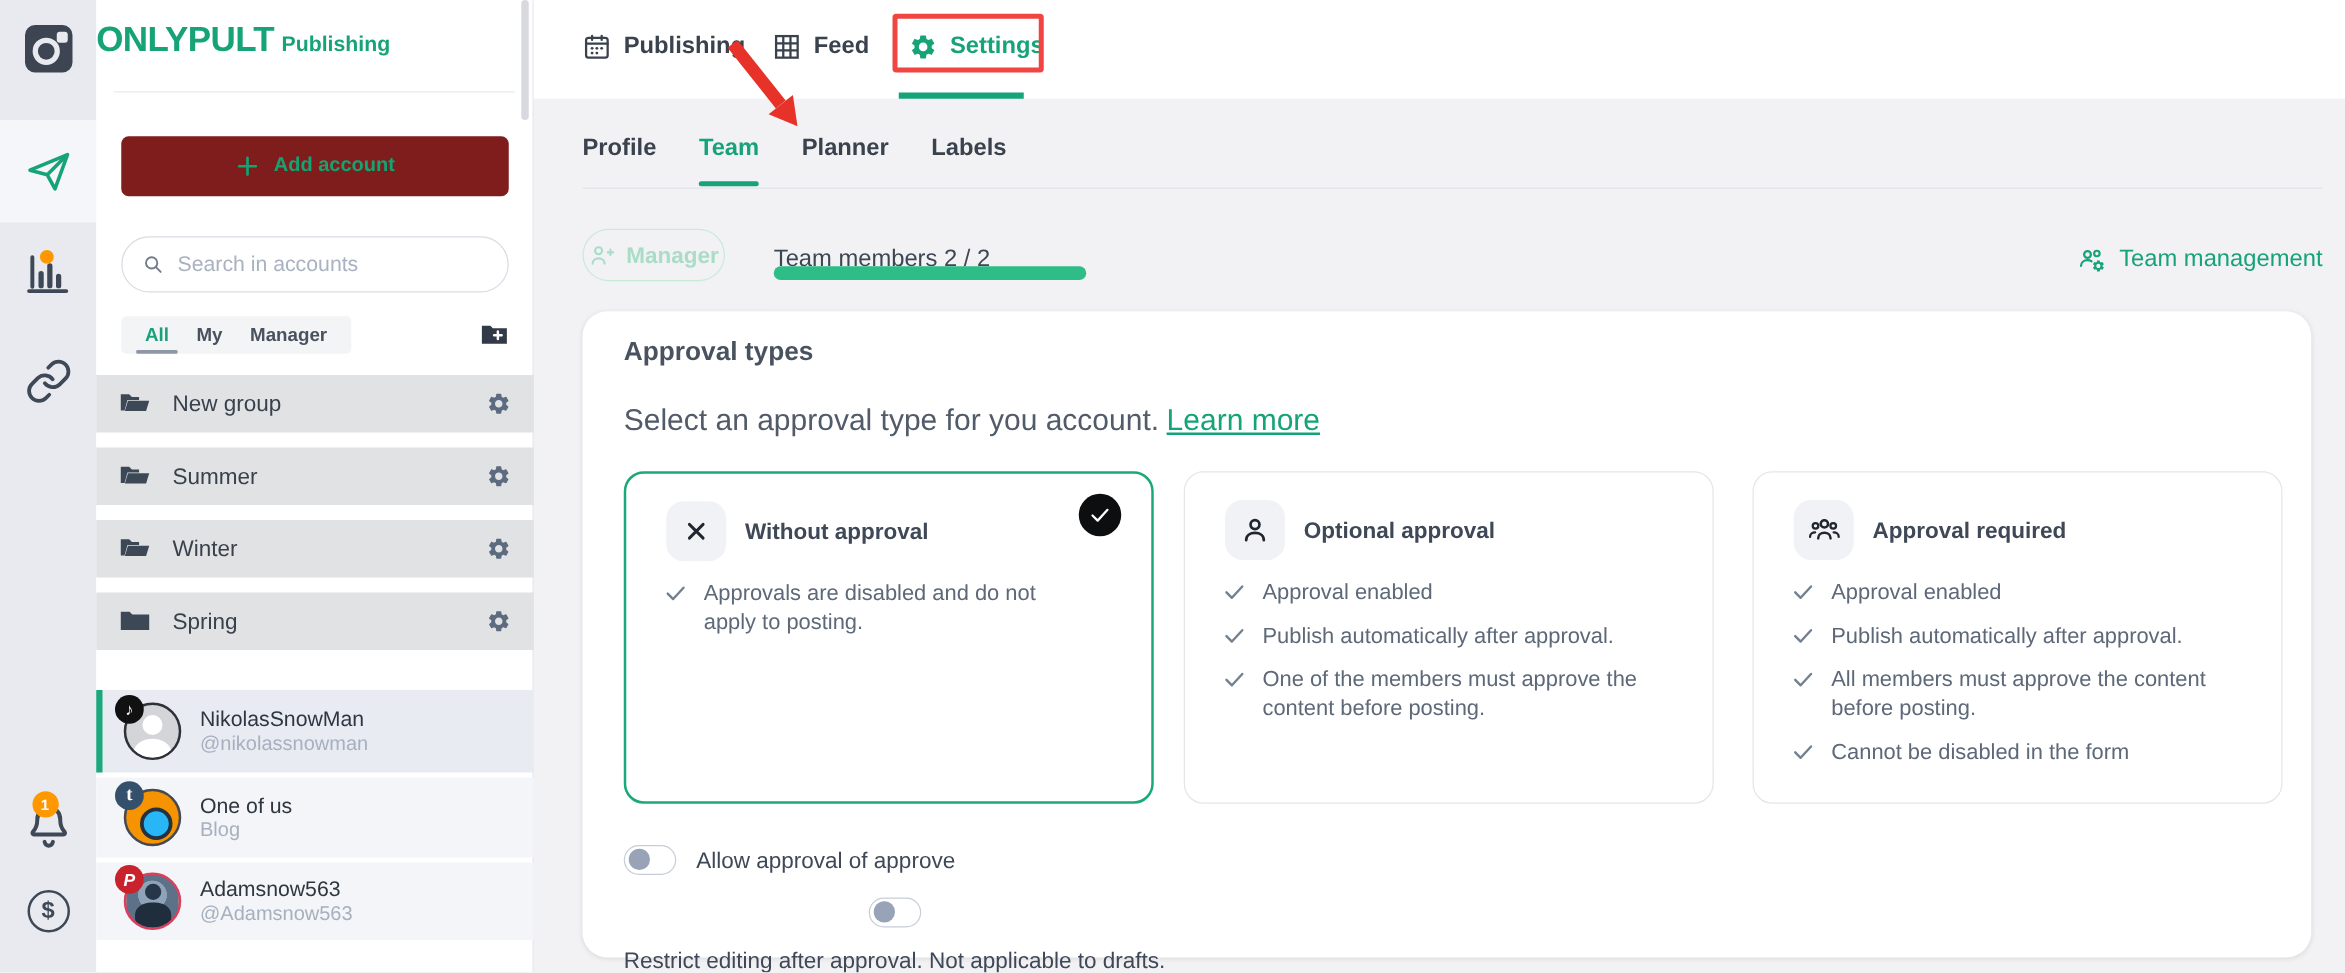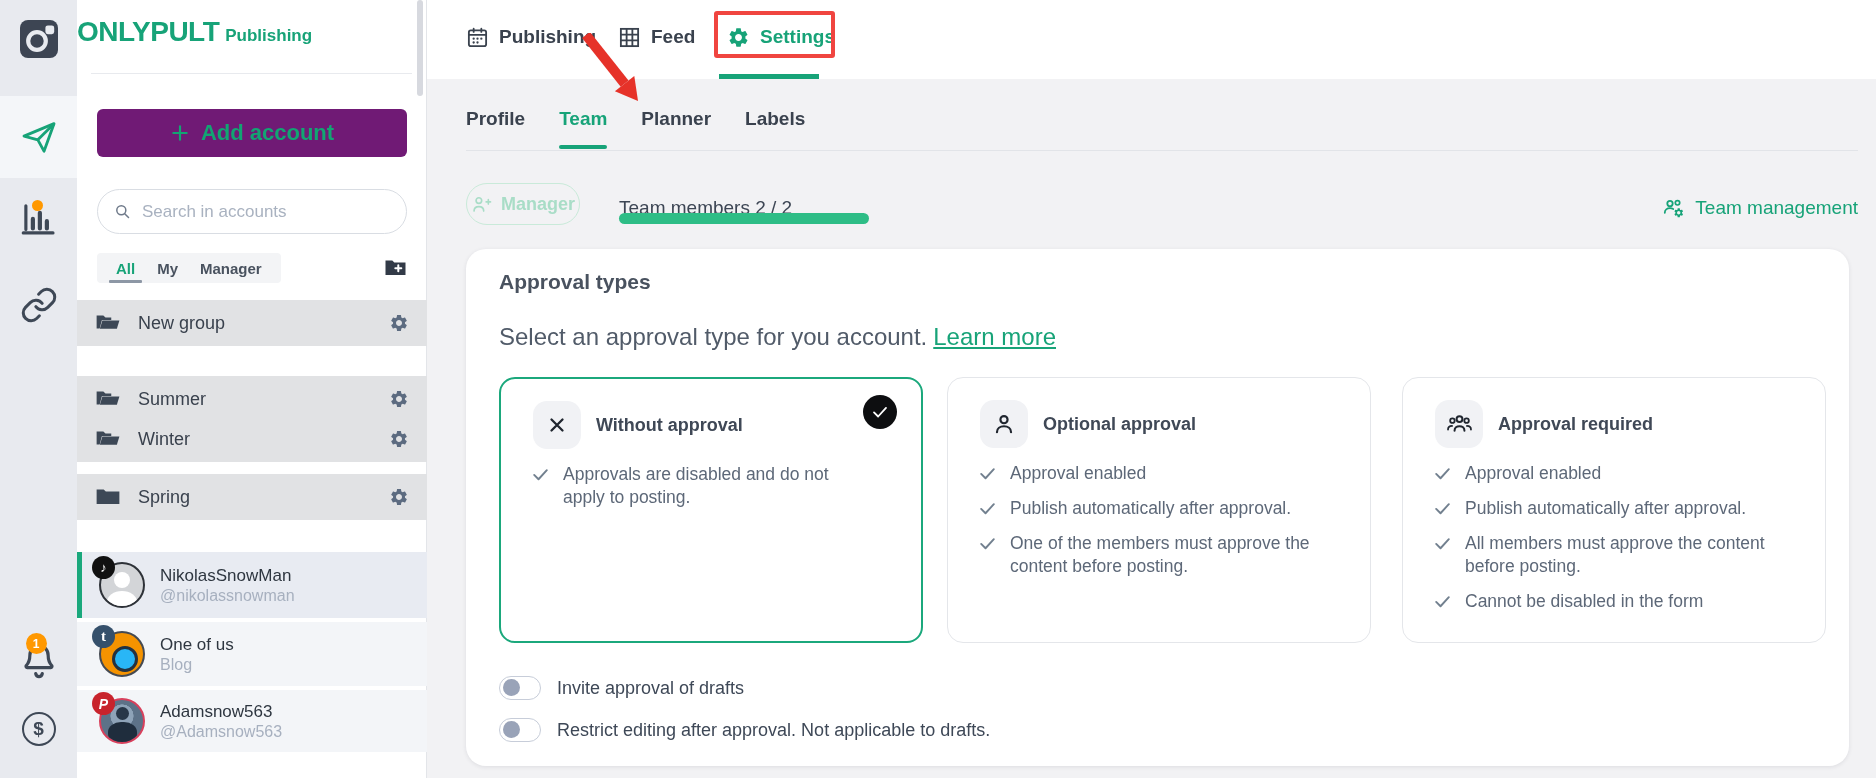--- a/index.html
+++ b/index.html
@@ -22,35 +22,35 @@
   .dollar-wrap{position:relative;width:34px;height:34px;border:2.4px solid #3e4856;border-radius:50%;display:flex;align-items:center;justify-content:center;
     color:#3e4856;font-size:19px;font-weight:bold;}
 
   
   .sidebar{position:absolute;left:77px;top:0;width:350px;height:778px;background:#fff;border-right:1px solid #e3e5e9;}
   .sb-thumb{position:absolute;right:3px;top:0;width:6px;height:96px;border-radius:3px;background:#d7d9df;}
   .logo{position:absolute;left:0;right:0;top:16px;text-align:left;cursor:pointer;white-space:nowrap;}
   .logo-main{font-size:28px;font-weight:bold;letter-spacing:-0.5px;color:#17a378;}
   .logo-suffix{font-size:17px;font-weight:bold;color:#17a378;margin-left:6px;}
   .logo-divider{position:absolute;top:73px;left:14px;right:14px;height:1px;background:#e8eaee;}
-  .add-btn{position:absolute;left:20px;top:109px;width:310px;height:48px;background:#701a75;border:none;border-radius:6px;
-    display:flex;align-items:center;justify-content:center;gap:11px;color:#12a473;font-weight:bold;font-size:22px;cursor:pointer;font-family:inherit;}
+  .add-btn{position:absolute;left:20px;top:109px;width:310px;height:48px;background:#7f1d1d;border:none;border-radius:6px;
+    display:flex;align-items:center;justify-content:center;gap:11px;color:#12a473;font-weight:bold;font-size:16px;cursor:pointer;font-family:inherit;}
   .search{position:absolute;left:20px;top:189px;width:310px;height:45px;border:1px solid #d9dde3;border-radius:23px;background:#fff;
     display:flex;align-items:center;padding:0 15px;gap:10px;}
   .search input{border:none;outline:none;flex:1;font-size:17px;color:#39424f;font-family:inherit;background:transparent;}
   .search input::placeholder{color:#a9b2c0;}
   .filter-tabs{position:absolute;left:20px;top:253px;height:30px;background:#f3f4f6;border-radius:4px;display:flex;align-items:stretch;padding:0 8px;}
   .ftab{position:relative;display:flex;align-items:center;padding:0 11px;font-size:15px;font-weight:bold;color:#49525f;cursor:pointer;}
   .ftab.active{color:#17a378;}
   .ftab.active::after{content:'';position:absolute;left:4px;right:4px;bottom:0;height:3px;background:#8d97a5;border-radius:1px;}
   .folder-add{position:absolute;right:18px;top:256px;width:25px;height:24px;cursor:pointer;color:#323a47;}
   .group{position:absolute;left:0;width:350px;height:46px;background:#e1e2e4;display:flex;align-items:center;
     padding:0 18px;gap:17px;color:#39414d;font-size:18px;cursor:pointer;}
   .group .gear{margin-left:auto;width:20px;height:20px;color:#5c6b80;cursor:pointer;}
-  .g0{top:300px;}.g1{top:376px;text-align:right;}.g2{top:416px;}.g3{top:474px;}
+  .g0{top:300px;}.g1{top:358px;text-align:right;}.g2{top:416px;}.g3{top:474px;}
   .account{position:absolute;left:0;width:350px;display:flex;align-items:center;padding:0 14px;gap:15px;background:#f3f5f8;cursor:pointer;}
   .a0{top:552px;height:66px;background:#e8ebf2;}
   .a0::before{content:'';position:absolute;left:0;top:0;bottom:0;width:5px;background:#1aa87c;}
   .a1{top:622px;height:64px;}
   .a2{top:690px;height:62px;}
   .av-wrap{position:relative;width:46px;height:46px;flex-shrink:0;margin-left:8px;}
   .avatar{width:46px;height:46px;border-radius:50%;}
   .av-tiktok{background:#d3d5d8;border:2px solid #2e3238;position:relative;overflow:hidden;}
   .av-tiktok::before{content:'';position:absolute;left:13px;top:8px;width:16px;height:16px;border-radius:50%;background:#fff;}
   .av-tiktok::after{content:'';position:absolute;left:6px;top:27px;width:30px;height:22px;border-radius:50%;background:#fff;}
@@ -100,21 +100,21 @@
   .opt3{left:936px;}
   .opt-tile{position:absolute;left:32px;top:22px;width:48px;height:48px;border-radius:14px;background:#f1f2f5;display:flex;align-items:center;justify-content:center;color:#20262f;}
   .opt-title{position:absolute;left:95px;top:36px;font-size:18px;font-weight:bold;color:#3f4856;}
   .opt-badge{position:absolute;right:24px;top:16px;width:34px;height:34px;border-radius:50%;background:#0d0e10;display:flex;align-items:center;justify-content:center;color:#fff;}
   .opt-bullets{position:absolute;left:30px;top:84px;width:340px;display:flex;flex-direction:column;gap:12px;}
   .bullet{display:flex;gap:13px;align-items:flex-start;}
   .bullet .bi{flex-shrink:0;margin-top:2px;color:#72808f;}
   .bullet span{font-size:17.5px;line-height:23px;color:#5d6878;}
   .tg-row{position:absolute;left:33px;display:flex;align-items:center;gap:16px;cursor:pointer;}
   .tg1{top:427px;}
-  .tg2{top:469px;}
+  .tg2{top:469px;flex-direction:column;}
   .tog{position:relative;width:42px;height:24px;border:1.5px solid #c7cdd9;border-radius:13px;background:#fff;flex-shrink:0;}
   .tog::after{content:'';position:absolute;left:3px;top:2.2px;width:17px;height:17px;border-radius:50%;background:#99a3b8;}
   .tg-label{font-size:18px;color:#3e4857;}
   .hidden-defs{position:absolute;width:0;height:0;overflow:hidden;}
 </style>
 </head>
 <body>
 
 <svg class="hidden-defs" aria-hidden="true">
   <defs>
@@ -450,21 +450,21 @@
             <svg class="bi" width="19" height="19" viewBox="0 0 24 24">
                 <use href="#i-check"></use>
               </svg>
             <span>Cannot be disabled in the form</span>
           </div>
         </div>
       </div>
 
       <div class="tg-row tg1">
         <span class="tog"></span>
-        <span class="tg-label">Invite approval of drafts</span>
+        <span class="tg-label">Allow approval of approve</span>
       </div>
       <div class="tg-row tg2">
         <span class="tog"></span>
         <span class="tg-label">Restrict editing after approval. Not applicable to drafts.</span>
       </div>
     </div>
   </div>
 </div>
 
 </body></html>

